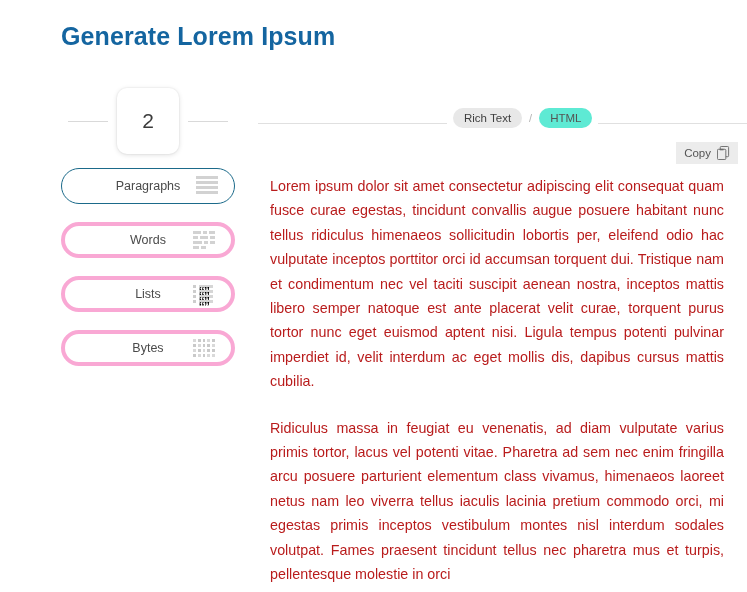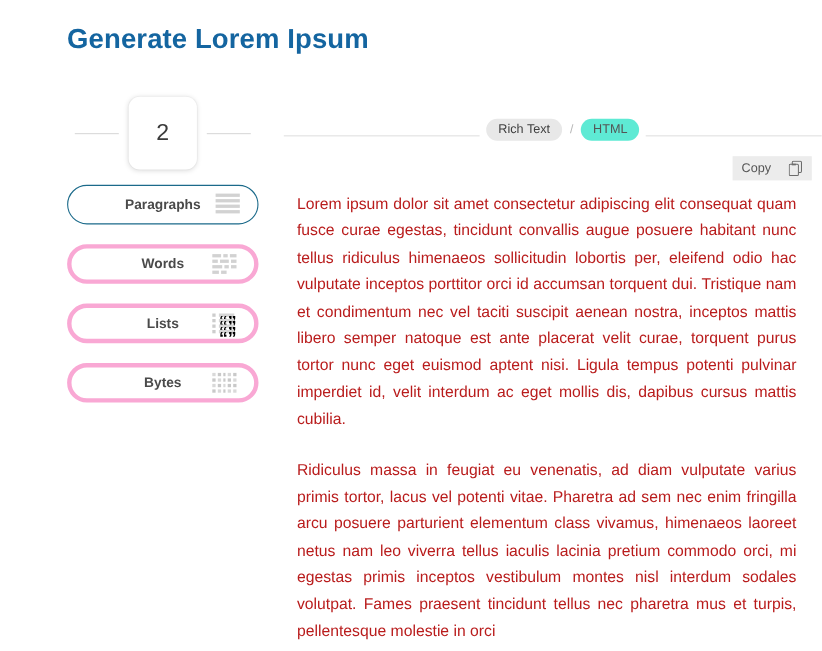--- a/index.html
+++ b/index.html
@@ -89,21 +89,20 @@
     display: flex;
     align-items: center;
     justify-content: center;
     color: #3b3b3b;
     font-size: 21px;
   }
 
   #unit-list {
     margin-top: 14px;
     padding: 0 13px;
-    font-weight: bold;
   }
   .unit-btn {
     position: relative;
     height: 36px;
     margin-bottom: 18px;
     border: 4px solid #f9a8d4;
     border-radius: 20px;
     background: #fff;
     display: flex;
     align-items: center;
@@ -164,21 +163,21 @@
     height: 34px;
   }
   #tab-rule {
     position: absolute;
     left: 0; right: 0; top: 15px;
     height: 1px;
     background: #e0e0e0;
   }
   #tabs-group {
     position: absolute;
-    left: 178px; top: 0;
+    left: 189px; top: 0;
     display: flex;
     align-items: center;
     gap: 7px;
     background: #fff;
     padding: 0 6px;
   }
   .tab-pill {
     background: #5eead4;
     border-radius: 12px;
     padding: 4px 11px;
@@ -192,21 +191,21 @@
     position: relative;
     height: 26px;
   }
   #copy-btn {
     position: absolute;
     right: 25px; top: 0;
     background: #ececec;
     padding: 4px 8px;
     display: flex;
     align-items: center;
-    gap: 16px;
+    gap: 6px;
     font-size: 11.5px;
     color: #555;
   }
   #copy-icon { width: 13px; height: 14px; display: block; }
 
   
   #text-wrap {
     position: relative;
     margin-top: 6px;
     width: 505px;

